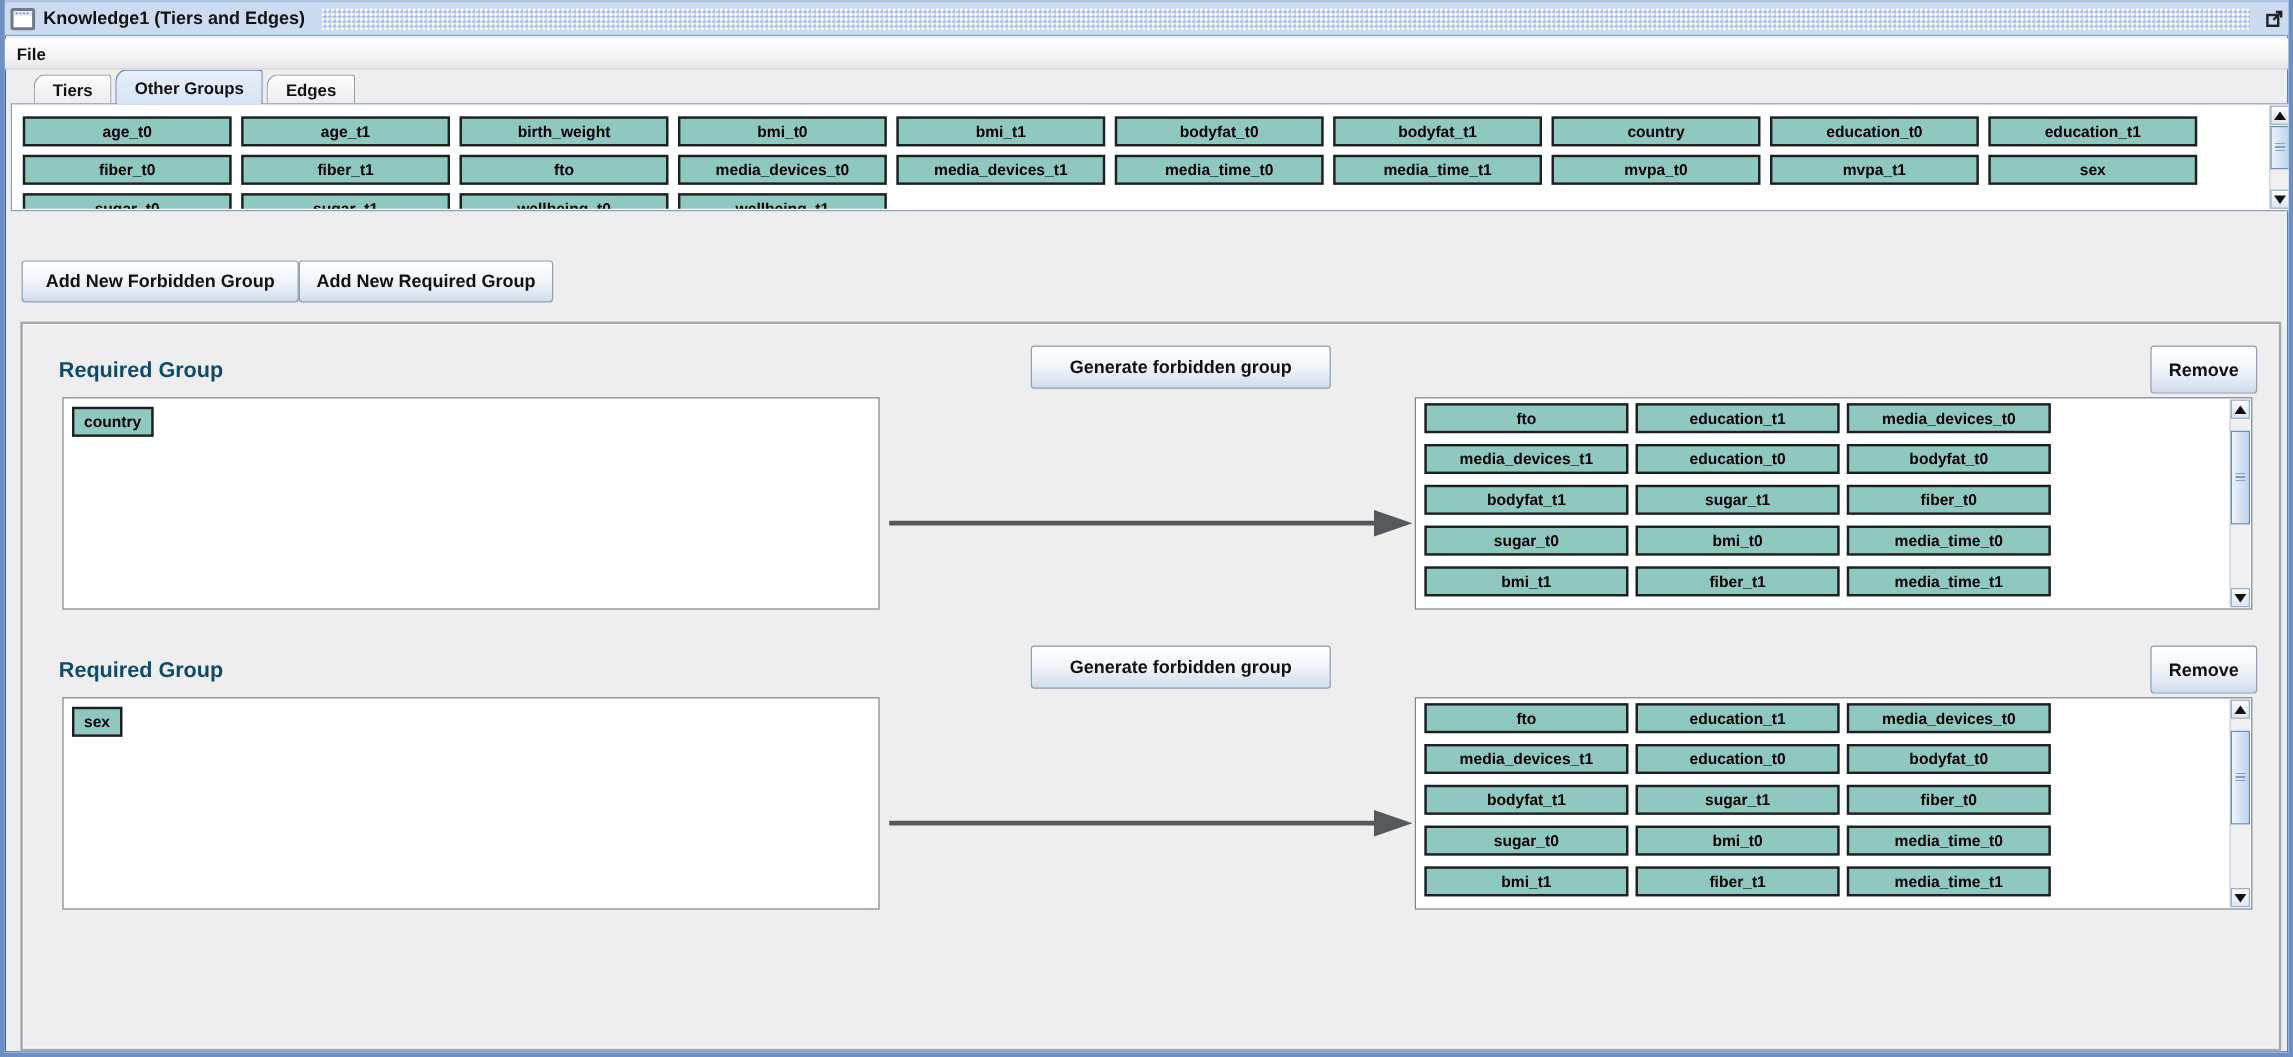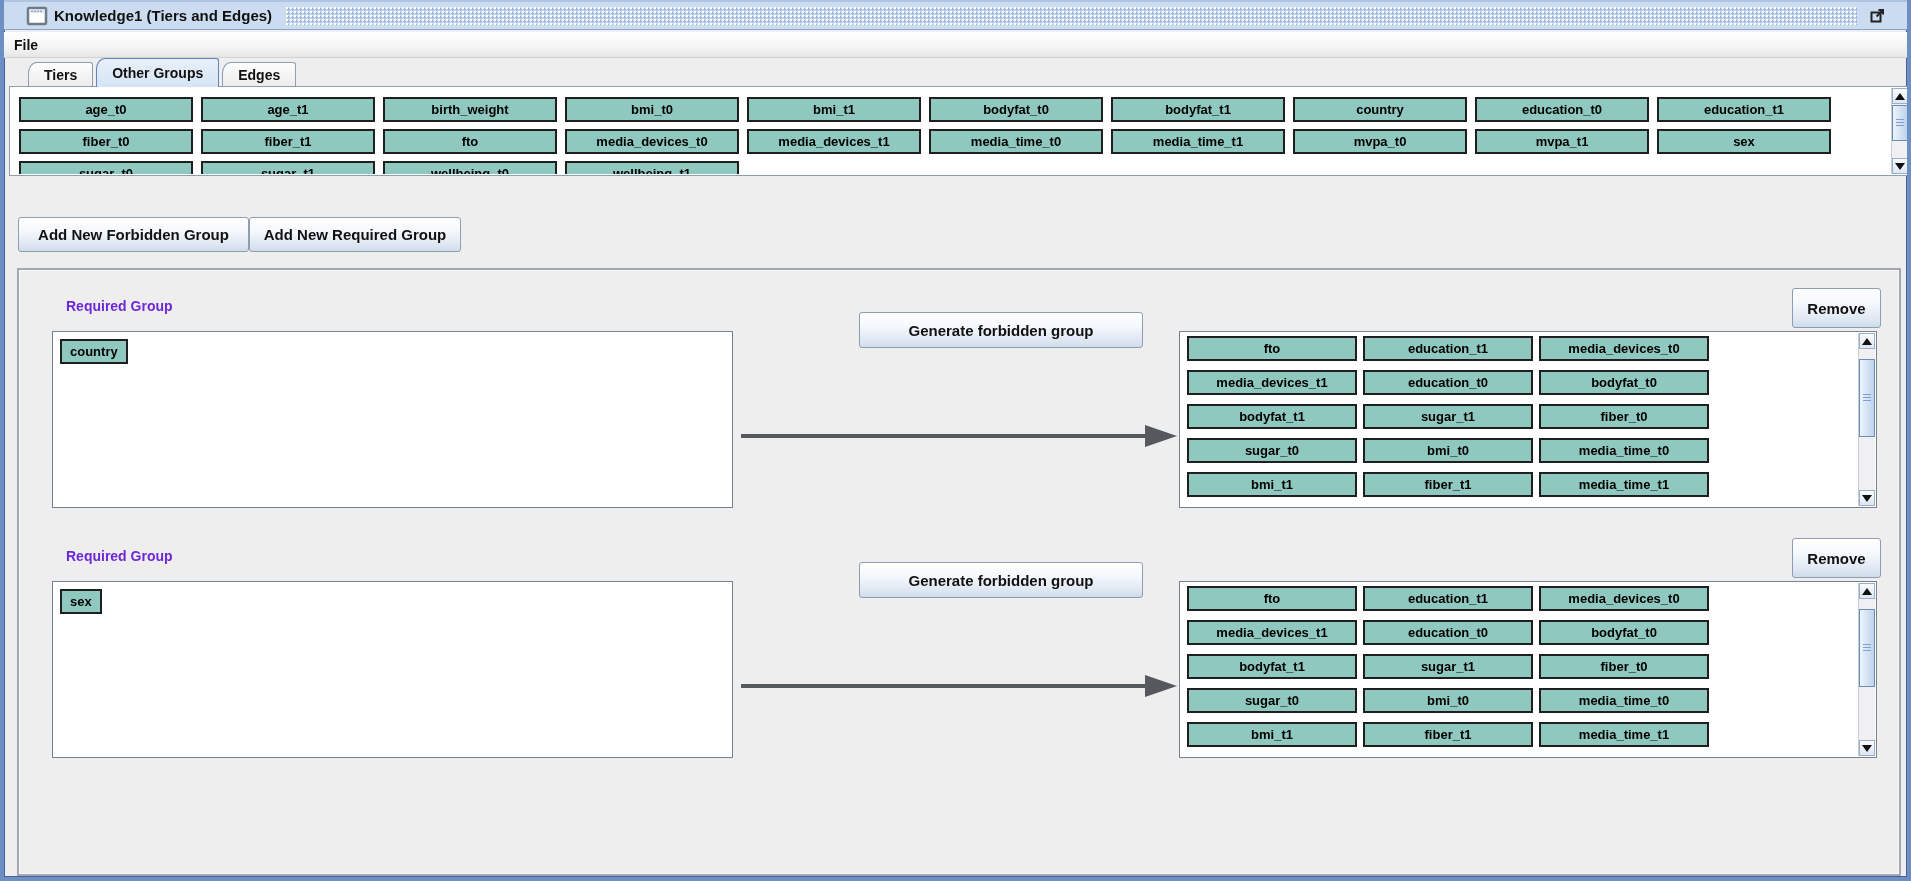--- a/index.html
+++ b/index.html
@@ -8,21 +8,21 @@
   }
   *{box-sizing:border-box;}
   html,body{margin:0;padding:0;}
   body{font-family:"Liberation Sans",sans-serif;color:#111;background:#DDD;}
   .window{position:relative;width:1911px;height:881px;background:var(--panel-bg);
     border-left:4px solid var(--win-border);border-right:4px solid var(--win-border);
     border-bottom:4px solid var(--win-border);overflow:hidden;box-shadow:0 0 0 1px #44639E inset;}
 
   
   .titlebar{position:absolute;left:0;top:0;right:0;height:30px;background:var(--titlebar);
-    border-top:2px solid #AFC4E2;border-bottom:1px solid #88A4CC;display:flex;align-items:center;padding:0 20px;}
+    border-top:2px solid #AFC4E2;border-bottom:1px solid #88A4CC;display:flex;align-items:center;padding:0 2px;}
   .tb-icon{width:22px;height:20px;margin:0 6px 0 2px;flex:0 0 auto;}
   .tb-title{font-size:15px;font-weight:bold;color:#111;white-space:nowrap;padding-right:14px;}
   .tb-bumps{flex:1;height:18px;margin-right:10px;
     background-image:radial-gradient(circle at 1px 1px,#FFFFFF 32%,rgba(255,255,255,0) 36%),
                      radial-gradient(circle at 2.5px 2.5px,#9FB6D9 32%,rgba(159,182,217,0) 36%);
     background-size:4px 4px;}
   .tb-maxbtn{width:20px;height:20px;flex:0 0 auto;cursor:pointer;display:flex;align-items:center;justify-content:center;}
 
   
   .menubar{position:absolute;left:0;top:32px;right:0;height:26px;
@@ -72,22 +72,22 @@
   .actions .jbtn{height:35px;}
   .btn-forbidden{width:231px;}
   .btn-required{width:212px;}
 
   
   .groups-panel{position:absolute;left:13px;top:268px;width:1884px;height:608px;
     border:2px solid #A3A8B0;box-shadow:inset 0 0 0 1px #F8F8F8;background:var(--panel-bg);}
   .group{position:absolute;left:0;width:100%;height:250px;}
   .group.g1{top:14px;}
   .group.g2{top:264px;}
-  .group-title{position:absolute;left:47px;top:14px;font-size:14px;font-weight:bold;color:#6d28d9;}
-  .btn-generate{position:absolute;left:840px;top:4px;width:284px;height:36px;margin-top:24px;}
+  .group-title{position:absolute;left:30px;top:14px;font-size:18px;font-weight:bold;color:#0c4a6e;}
+  .btn-generate{position:absolute;left:840px;top:4px;width:250px;height:36px;}
   .btn-remove{position:absolute;left:1773px;top:4px;width:89px;height:40px;}
   .members-box{position:absolute;left:33px;top:47px;width:681px;height:177px;background:#FFF;border:1px solid #77828E;}
   .flow-arrow{position:absolute;left:720px;top:134px;}
   .fbpane{position:absolute;left:1160px;top:47px;width:698px;height:177px;background:#FFF;border:1px solid #77828E;}
   .fb-content{position:absolute;left:1px;top:1px;right:18px;bottom:1px;overflow:hidden;padding:3px 0 0 6px;}
   .fb-row{display:flex;gap:6px;margin-bottom:9px;}
 </style>
 </head>
 <body>
 

